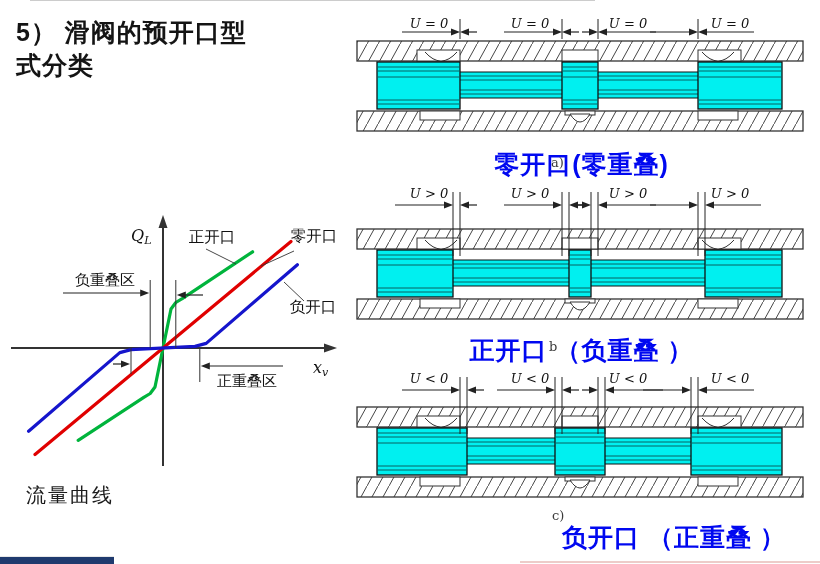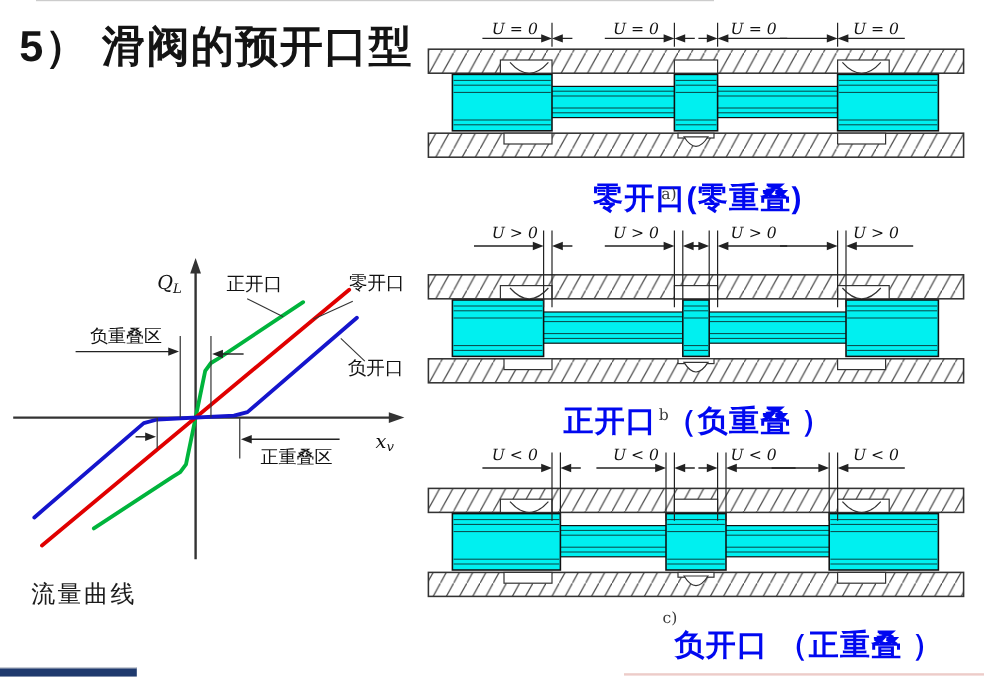--- a/index.html
+++ b/index.html
@@ -1,40 +1,40 @@
 <!DOCTYPE html>
 <html><head>
 <meta charset="utf-8">
 <style>
   html,body{margin:0;padding:0;background:#fff;}
   .slide{position:relative;width:820px;height:564px;background:#ffffff;overflow:hidden;
          font-family:"Liberation Sans",sans-serif;}
   .top-rule{position:absolute;left:30px;top:0;width:565px;height:1px;background:#cccccc;}
   .title{position:absolute;left:16px;top:16px;margin:0;width:330px;
-         font-size:36px;font-weight:bold;color:#141414;line-height:1.3;letter-spacing:1px;}
+         font-size:25px;font-weight:bold;color:#141414;line-height:1.3;letter-spacing:1px;}
   .flow-chart{position:absolute;left:5px;top:185px;}
   .flow-caption{position:absolute;left:26px;top:482px;font-size:20px;color:#1c1c1c;letter-spacing:2px;}
   .valve{position:absolute;left:345px;}
   #valve-0{top:4px;} #valve-1{top:182px;} #valve-2{top:366px;}
   .valve-caption{position:absolute;left:345px;width:473px;text-align:center;
                  font-size:25px;font-weight:bold;color:#0008f0;letter-spacing:1px;}
   .cap-0{top:148px;} .cap-1{top:334px;} .cap-2{top:521px;transform:translateX(-32px);text-align:right;}
   .fig-label{position:absolute;font-size:13px;color:#3a3a3a;font-family:"DejaVu Serif",serif;}
   .fig-a{left:551px;top:155px;} .fig-b{left:549px;top:339px;} .fig-c{left:552px;top:508px;}
   .bottom-bar{position:absolute;left:0;top:556px;width:114px;height:8px;background:#1f3a6e;
               border-top:1px solid #e8e8e8;}
   .bottom-line{position:absolute;left:520px;top:561px;width:300px;height:2px;background:#edccc9;}
 </style>
 </head>
 <body>
 
 <div class="slide">
   <div class="top-rule"></div>
 
-  <h1 class="title"><span>5） 滑阀的预开口型</span><br></h1>
+  <h1 class="title"><span>5） 滑阀的预开口型</span><br><span>式分类</span></h1>
 
   <svg id="flow-chart" class="flow-chart" width="335" height="290" viewBox="0 0 335 290">
       <line x1="6" y1="163" x2="324" y2="163" stroke="#333" stroke-width="2"></line>
       <polygon points="332,163 319,158.5 319,167.5" fill="#333"></polygon>
       <line x1="158" y1="281" x2="158" y2="40" stroke="#333" stroke-width="2"></line>
       <polygon points="158,30 153.5,43 162.5,43" fill="#333"></polygon>
       <text x="126" y="56" font-size="16" font-style="italic" font-family="&quot;DejaVu Serif&quot;,serif" fill="#111">Q<tspan dy="3" font-size="11">L</tspan></text>
       <text x="308" y="188" font-size="16" font-style="italic" font-family="&quot;DejaVu Serif&quot;,serif" fill="#111">x<tspan dy="3" font-size="11">v</tspan></text>
       <polyline points="73.2,255.3 138.8,212.4 145.2,208.5 150.0,202.0 166.0,124.0 170.8,117.5 177.2,113.6 247.6,66.8" fill="none" stroke="#00b43c" stroke-width="3.2" stroke-linecap="round" stroke-linejoin="round"></polyline>
       <polyline points="30.0,269.6 286.0,56.4" fill="none" stroke="#e00000" stroke-width="3.2" stroke-linecap="round" stroke-linejoin="round"></polyline>

